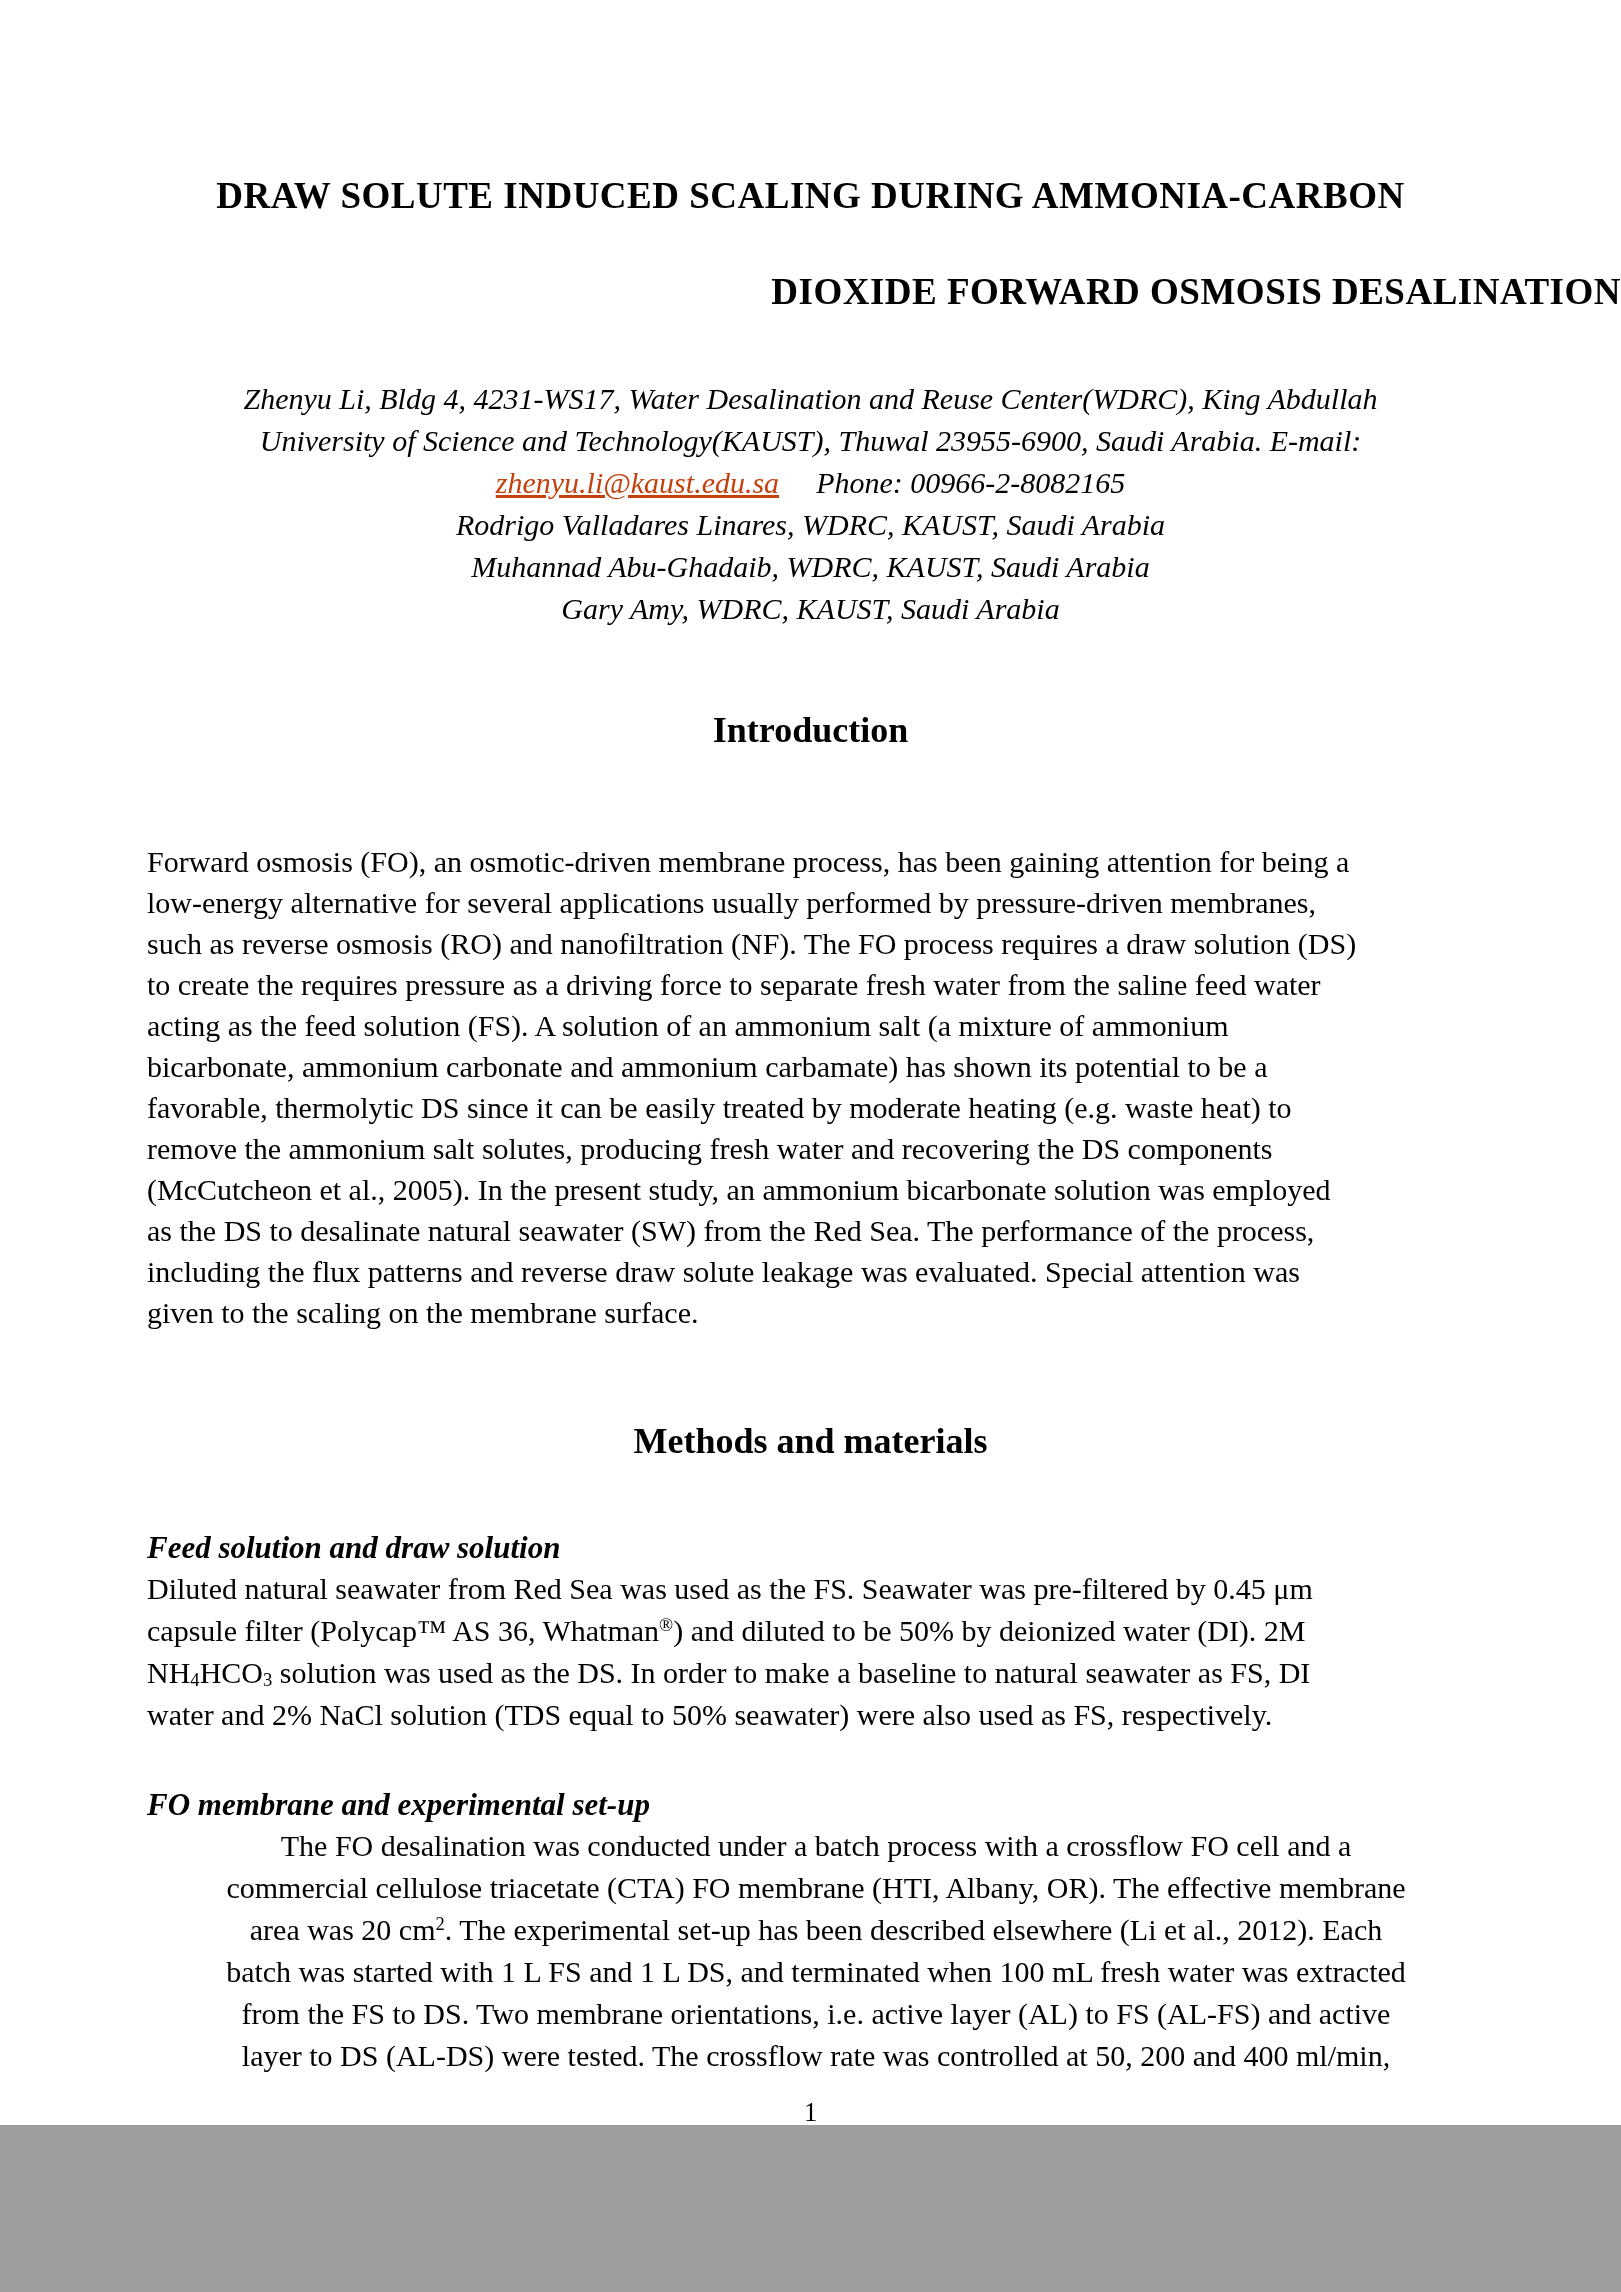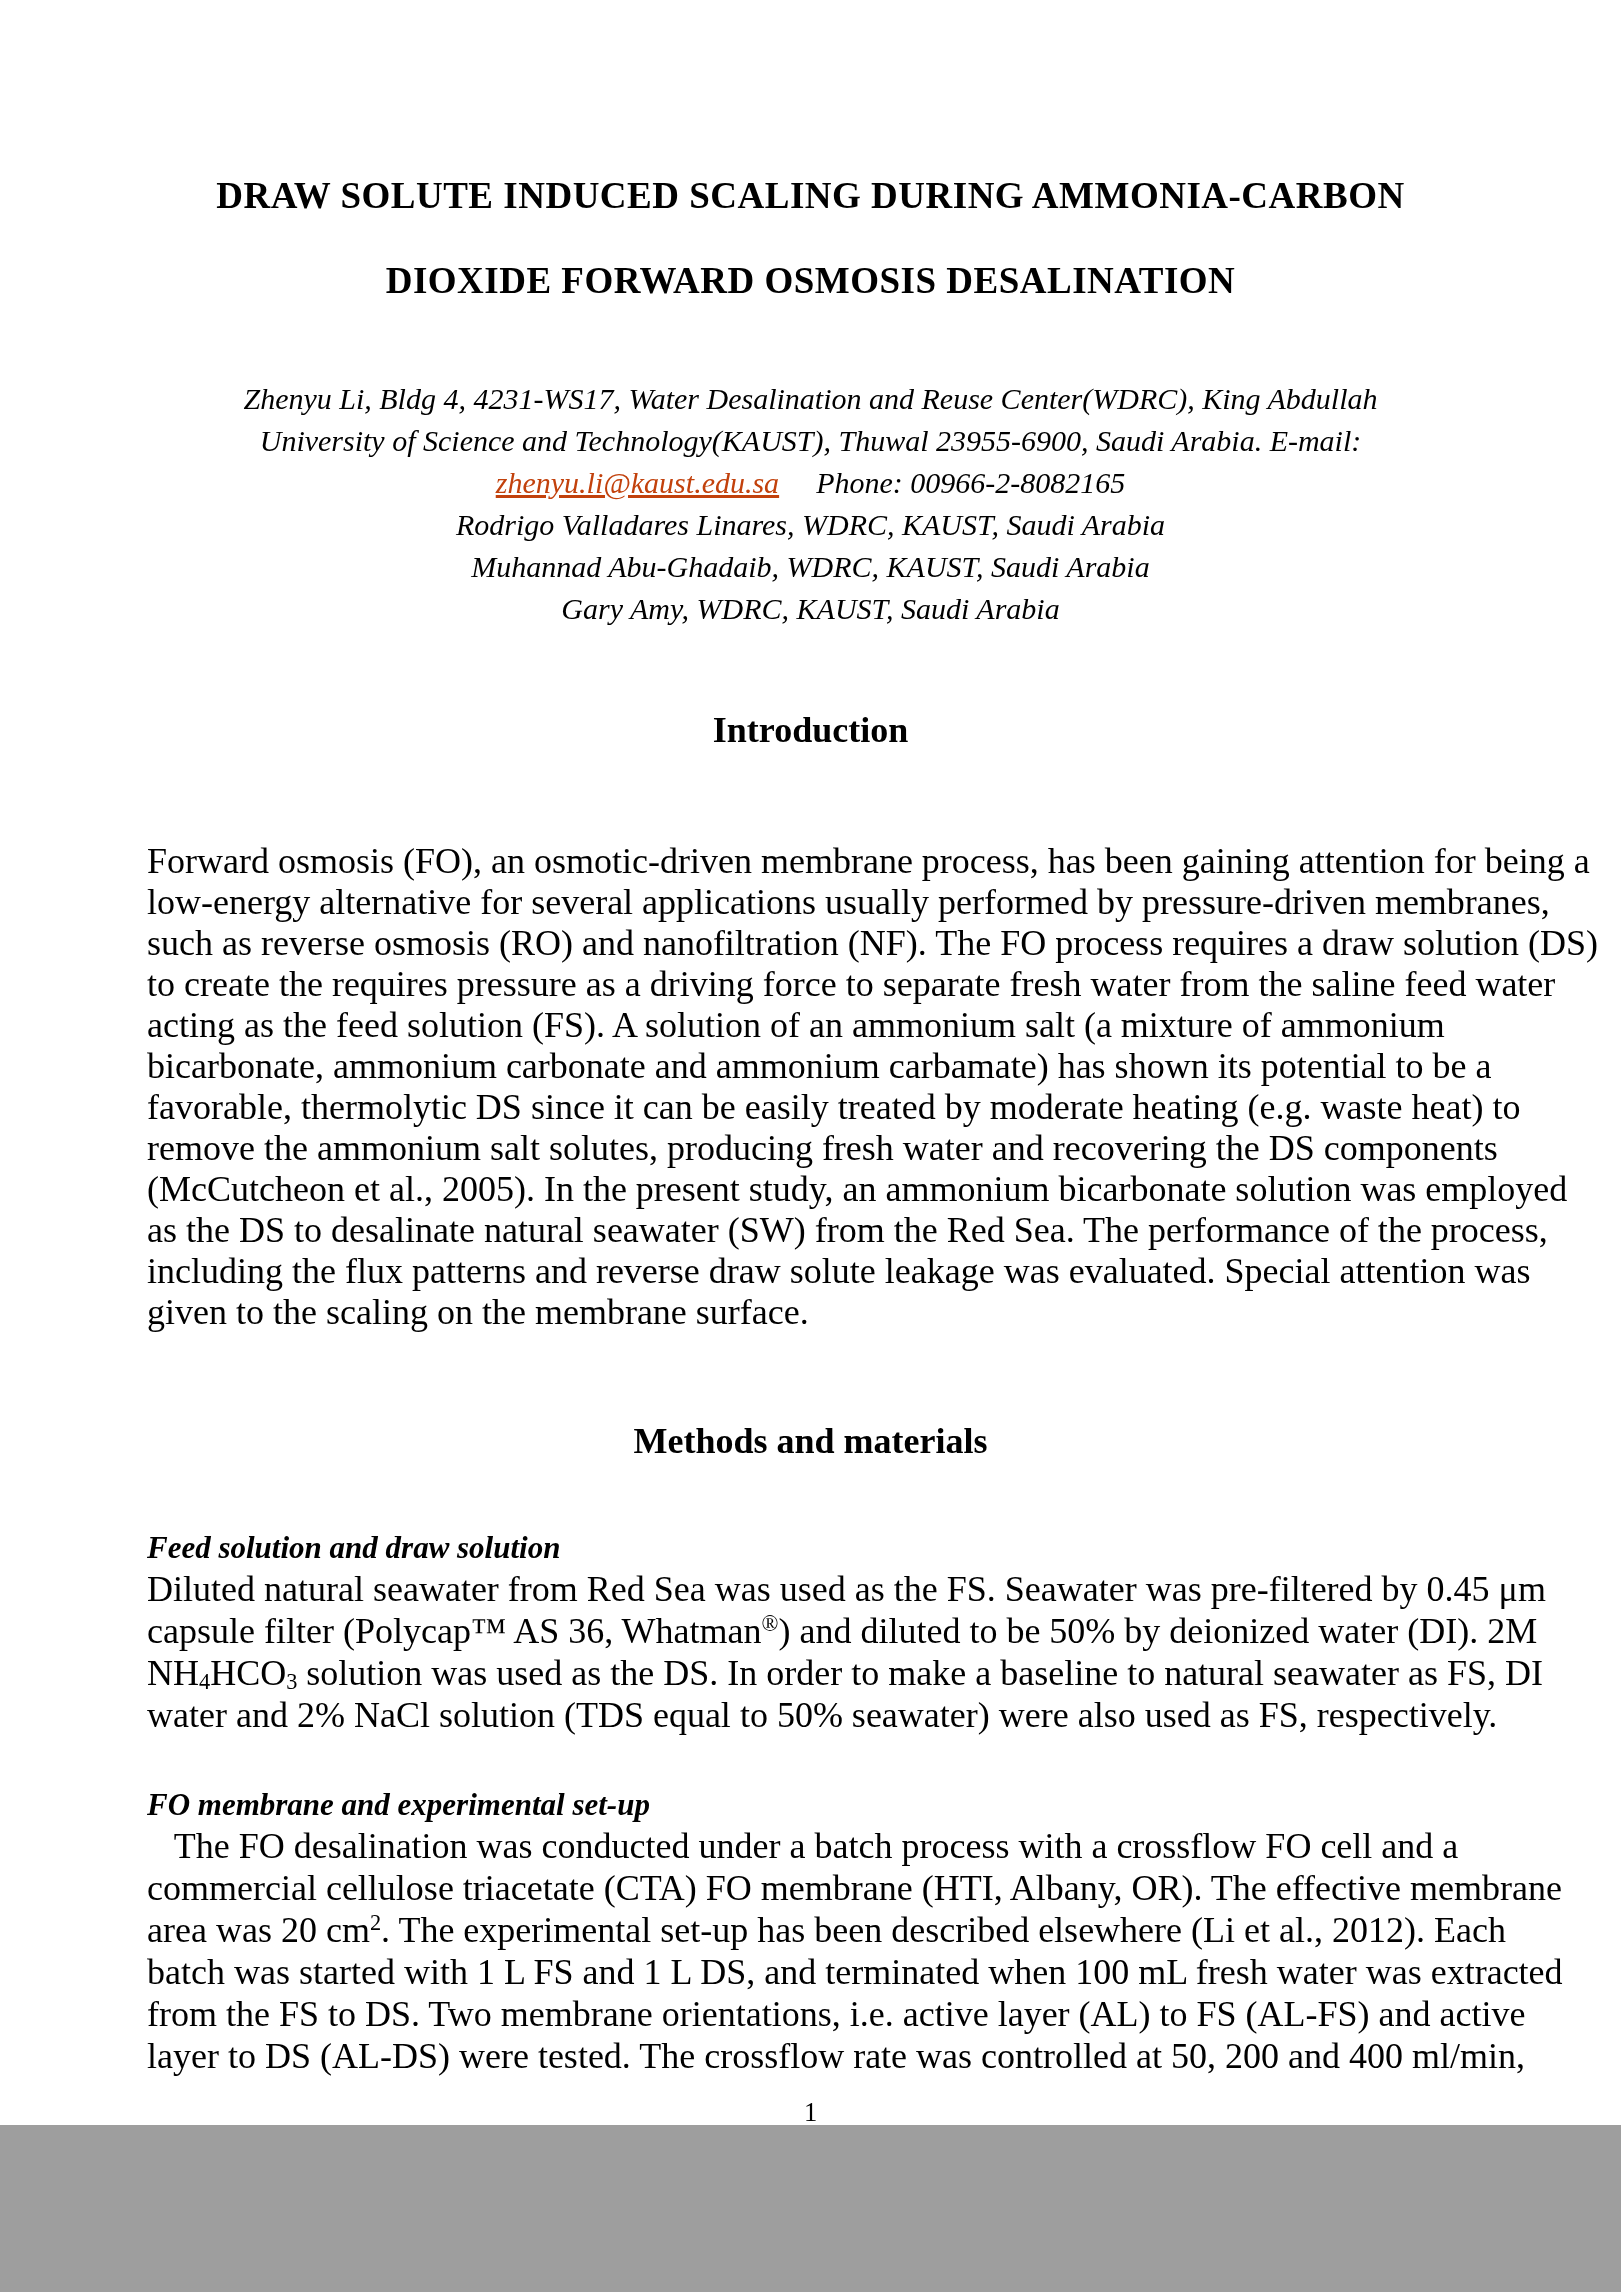--- a/index.html
+++ b/index.html
@@ -48,21 +48,21 @@
   .phone-text { margin-left: 37px; }
   .section-heading {
     font-size: 36px;
     font-weight: bold;
     line-height: 43px;
   }
   .paragraph {
     position: absolute;
     left: 147px;
     width: 1338px;
-    font-size: 36px;
+    font-size: 30px;
     line-height: 41px;
     text-align: left;
   }
   .para-tight { line-height: 42px; }
   .subsection-heading {
     position: absolute;
     left: 147px;
     width: 1338px;
     font-size: 31px;
     font-weight: bold;
@@ -94,21 +94,21 @@
     line-height: 35px;
   }
 </style>
 </head>
 <body>
 
 <div class="page">
 
   <div class="centered title-line" style="top: 174px;">DRAW SOLUTE INDUCED SCALING DURING AMMONIA-CARBON</div>
 
-  <div class="centered title-line" style="top: 259px;">DIOXIDE FORWARD OSMOSIS DESALINATION</div>
+  <div class="centered title-line" style="top: 270px; text-align: right;">DIOXIDE FORWARD OSMOSIS DESALINATION</div>
 
   <div class="author-block">
     <div class="author-line">Zhenyu Li, Bldg 4, 4231-WS17, Water Desalination and Reuse Center(WDRC), King Abdullah</div>
     <div class="author-line">University of Science and Technology(KAUST), Thuwal 23955-6900, Saudi Arabia. E-mail:</div>
     <div class="author-line">
       <a class="email-link">zhenyu.li@kaust.edu.sa</a><span class="phone-text">Phone: 00966-2-8082165</span>
     </div>
     <div class="author-line">Rodrigo Valladares Linares, WDRC, KAUST, Saudi Arabia</div>
     <div class="author-line">Muhannad Abu-Ghadaib, WDRC, KAUST, Saudi Arabia</div>
     <div class="author-line">Gary Amy, WDRC, KAUST, Saudi Arabia</div>

